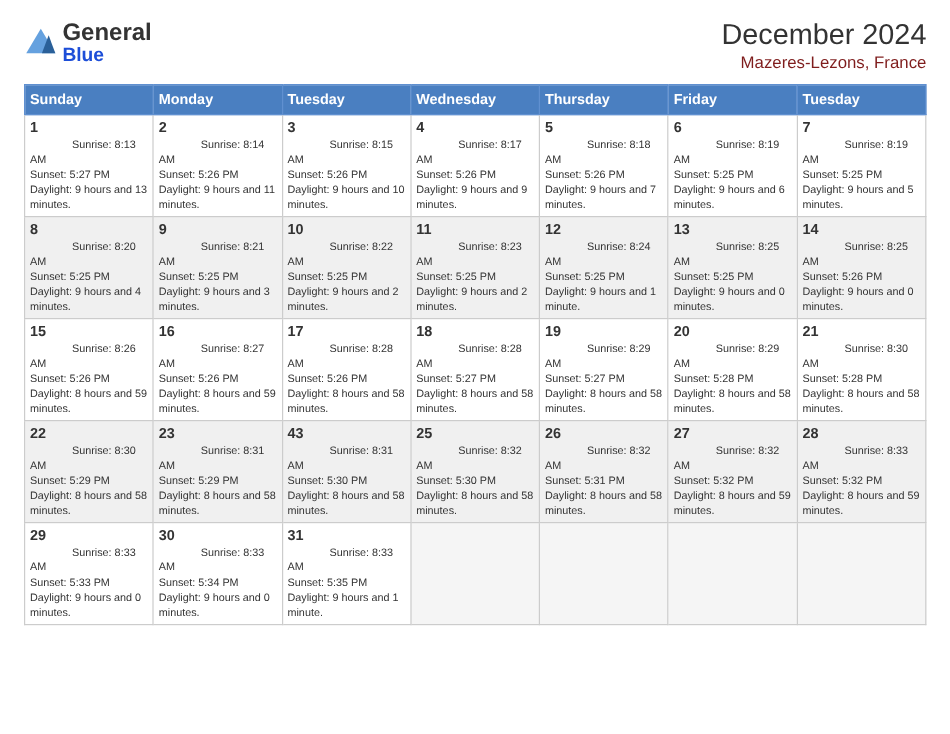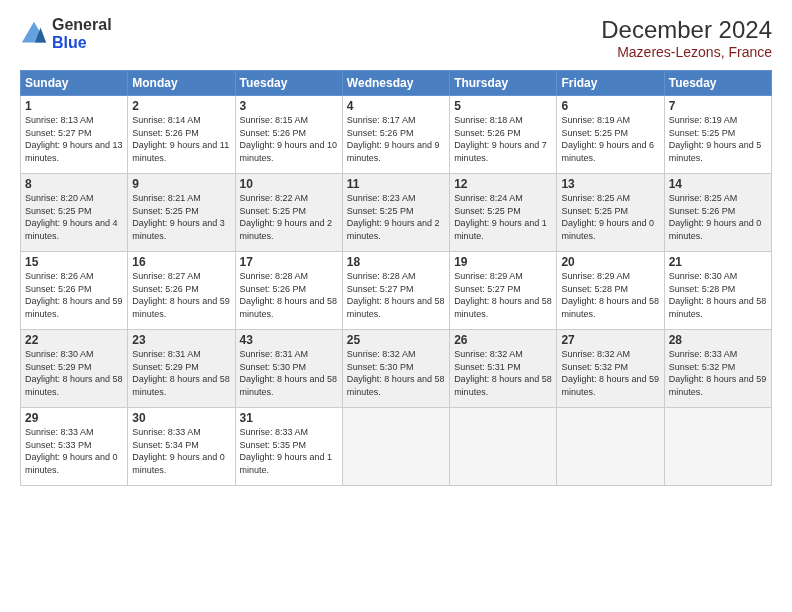--- a/index.html
+++ b/index.html
@@ -26,21 +26,21 @@
       display: flex;
       align-items: center;
       gap: 4px;
     }
     .logo-text {
       display: flex;
       flex-direction: column;
       line-height: 1.1;
     }
     .logo-general {
-      font-size: 16px;
+      font-size: 20px;
       font-weight: bold;
       color: #333;
     }
     .logo-blue {
       font-size: 16px;
       font-weight: bold;
       color: #1d4ed8;
     }
     .logo-icon {
       width: 28px;
@@ -88,20 +88,21 @@
       font-size: 12px;
       font-weight: bold;
       color: #333;
       display: block;
       margin-bottom: 1px;
     }
     .day-info {
       font-size: 9px;
       color: #333;
       line-height: 1.4;
+      margin-left: 35px;
     }
     .row-shaded td {
       background: #f0f0f0;
     }
   </style>
 </head>
 <body>
 
 <div class="page">
   <div class="header">

